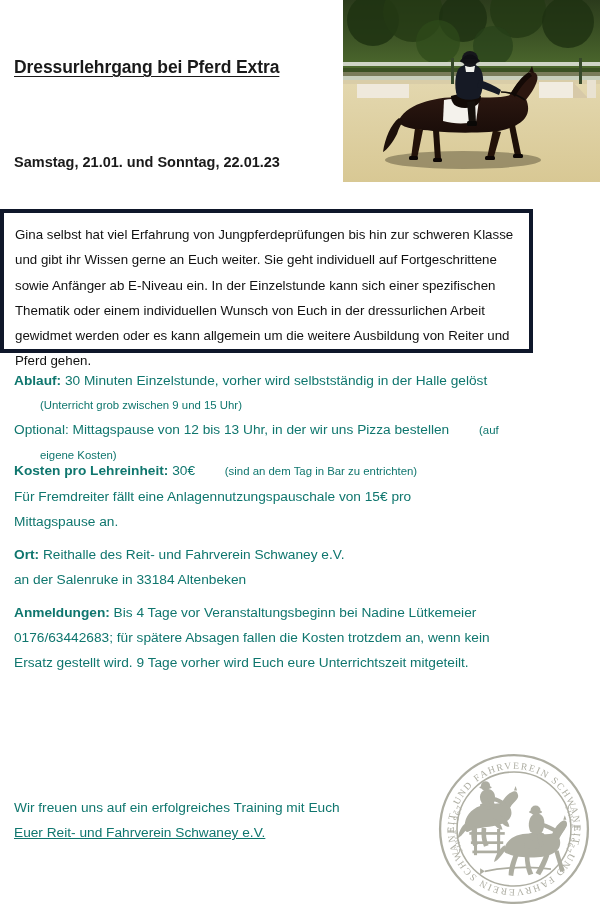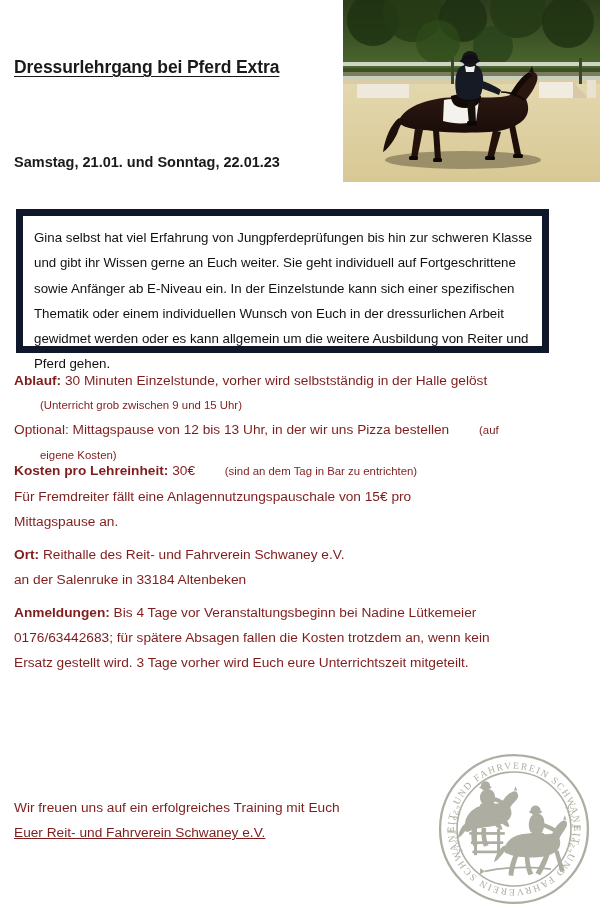--- a/index.html
+++ b/index.html
@@ -46,45 +46,45 @@
     left: 14px;
     top: 154px;
     font-size: 14.5px;
     font-weight: bold;
     white-space: nowrap;
   }
 
   
   .intro-box {
     position: absolute;
-    left: 16px;
+    left: 0;
     top: 209px;
     width: 533px;
     height: 144px;
-    border: 7px solid #0f172a;
+    border: 4px solid #0f172a;
     box-sizing: border-box;
   }
   .intro-text {
     position: absolute;
     left: 11px;
     top: 9px;
     width: 500px;
     font-size: 13.3px;
     line-height: 25.3px;
     color: #111;
   }
 
   
   .section {
     position: absolute;
     left: 14px;
     width: 560px;
     font-size: 13.7px;
     line-height: 25px;
-    color: #7f1d1d;
+    color: #0f766e;
   }
   .sec-ablauf   { top: 368px; }
   .sec-kosten   { top: 458px; }
   .sec-ort      { top: 542px; }
   .sec-anmeld   { top: 600px; }
   .sec-closing  { top: 795px; }
   .sec-closing2 { top: 820px; text-decoration: underline; }
 
   .section b { font-weight: bold; }
   .small {
@@ -224,21 +224,21 @@
     <b>Ort:</b><span> Reithalle des Reit- und Fahrverein Schwaney e.V.</span>
   </div>
   <div>an der Salenruke in 33184 Altenbeken</div>
 </div>
 
 <div class="section sec-anmeld">
   <div>
     <b>Anmeldungen:</b><span> Bis 4 Tage vor Veranstaltungsbeginn bei Nadine Lütkemeier</span>
   </div>
   <div>0176/63442683; für spätere Absagen fallen die Kosten trotzdem an, wenn kein</div>
-  <div>Ersatz gestellt wird. 3 Tage vorher wird Euch eure Unterrichtszeit mitgeteilt.</div>
+  <div>Ersatz gestellt wird. 9 Tage vorher wird Euch eure Unterrichtszeit mitgeteilt.</div>
 </div>
 
 <div class="section sec-closing">Wir freuen uns auf ein erfolgreiches Training mit Euch</div>
 <div class="section sec-closing2">Euer Reit- und Fahrverein Schwaney e.V.</div>
 
 <div class="seal">
   <svg viewBox="0 0 200 200">
     <defs>
       <path id="arcTop" d="M 22 100 A 78 78 0 0 1 178 100"></path>
       <path id="arcBottom" d="M 178 100 A 78 78 0 0 1 22 100"></path>

